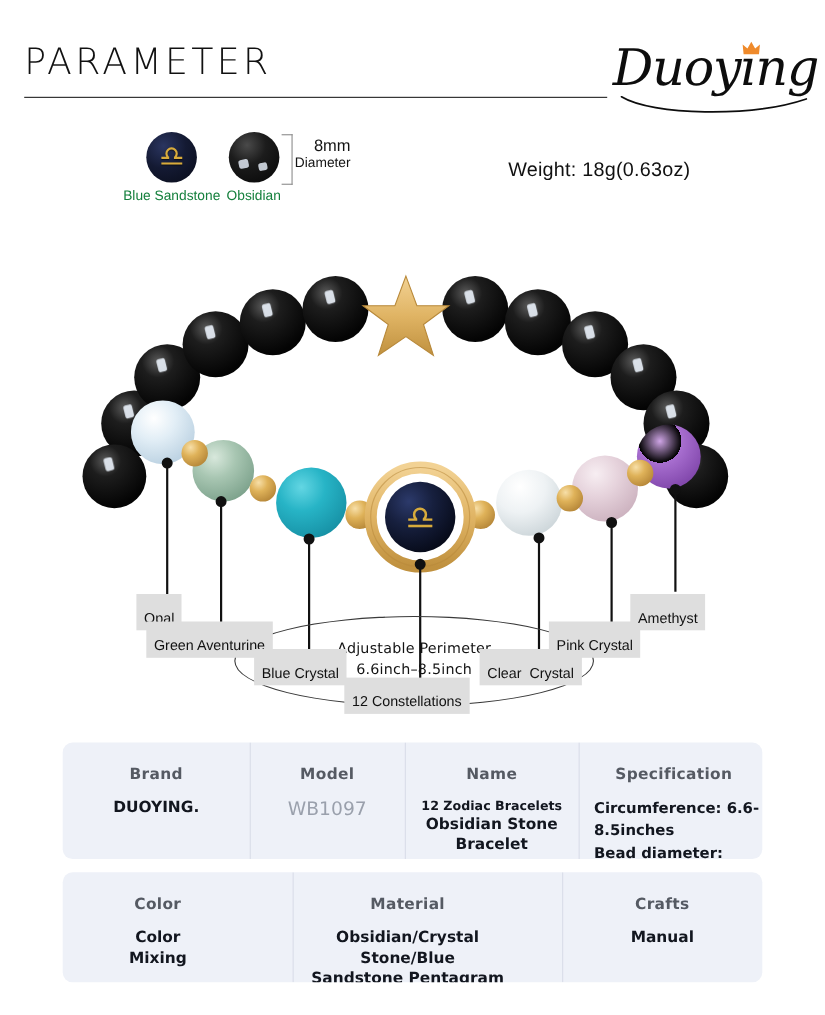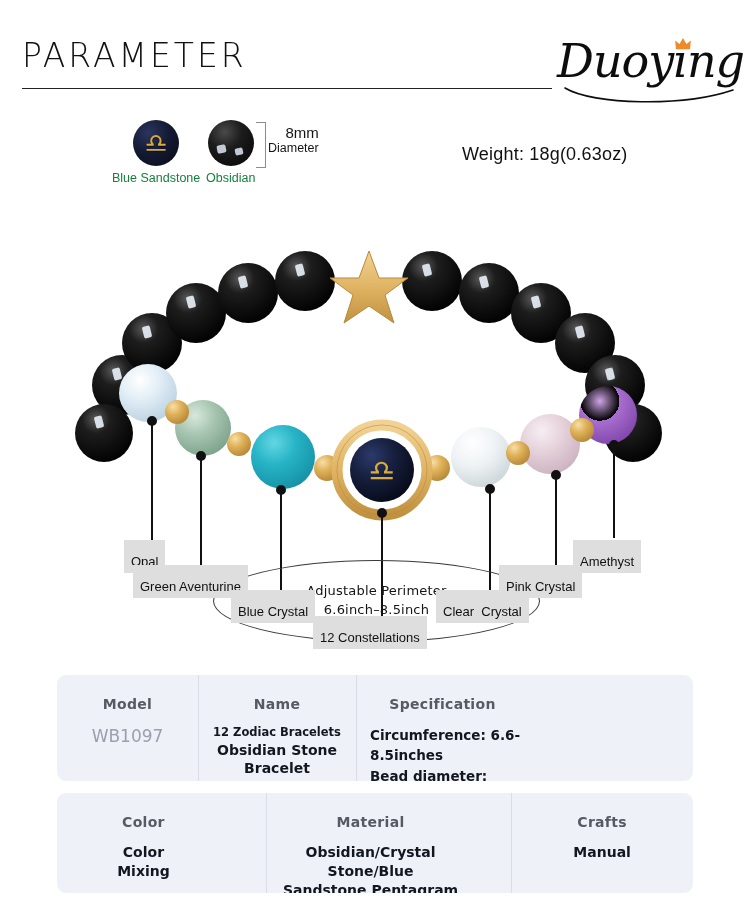--- a/index.html
+++ b/index.html
@@ -428,20 +428,24 @@
   <div class="leader-label" style="left:231px; top:365px;">Blue Crystal</div>
   <div class="leader-label" style="left:313px; top:391px;">12 Constellations</div>
   <div class="leader-label" style="left:436px; top:365px;">Clear  Crystal</div>
   <div class="leader-label" style="left:499px; top:340px;">Pink Crystal</div>
   <div class="leader-label" style="left:573px; top:315px;">Amethyst</div>
 </div>
 
 <div id="spec-table">
 
   <div class="spec-row" id="spec-row-1">
+    <div class="spec-cell" style="width:170px;">
+      <div class="spec-head">Brand</div>
+      <div class="spec-val">DUOYING.</div>
+    </div>
     <div class="spec-cell" style="width:141px;">
       <div class="spec-head">Model</div>
       <div class="spec-val muted">WB1097</div>
     </div>
     <div class="spec-cell" style="width:158px;">
       <div class="spec-head">Name</div>
       <div class="spec-val small">12 Zodiac Bracelets</div>
       <div class="spec-val">Obsidian Stone</div>
       <div class="spec-val">Bracelet</div>
     </div>

